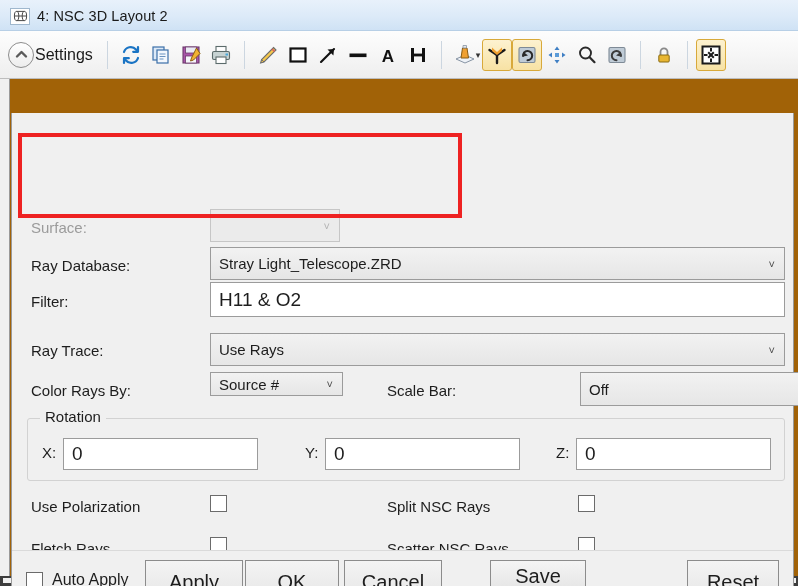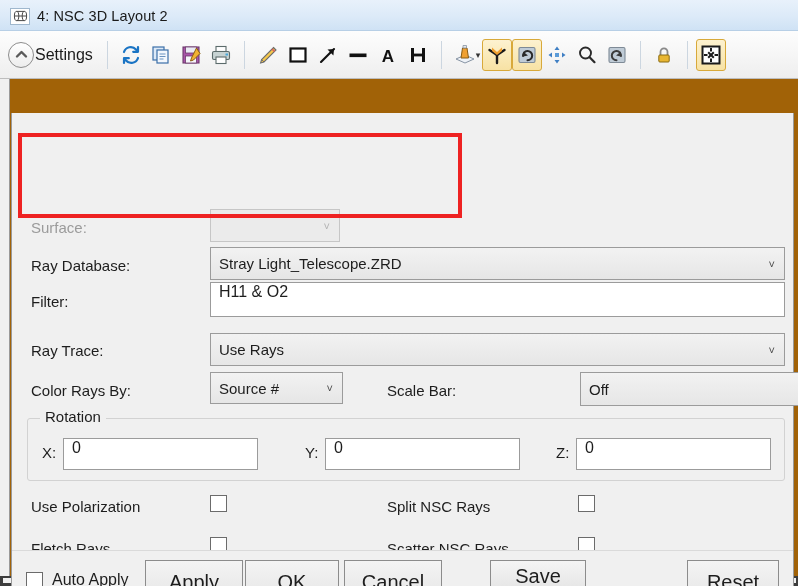--- a/index.html
+++ b/index.html
@@ -187,22 +187,23 @@
     font-size: 11px;
     color: #4a4a4a;
   }
   .combo.disabled .caret { color: #b2b2b2; }
   .textbox {
     position: absolute;
     box-sizing: border-box;
     background: #ffffff;
     border: 1px solid #9b9b9b;
     display: flex;
+    align-items: center;
     padding-left: 8px;
-    font-size: 16px;
+    font-size: 19px;
     color: #1d1d1d;
   }
 
   
   .group {
     position: absolute;
     box-sizing: border-box;
     border: 1px solid #d2d2d2;
     border-radius: 3px;
   }
@@ -485,21 +486,21 @@
         <span>H11 &amp; O2</span>
       </div>
 
       <span class="row-label" style="left:19px; top:229px;">Ray Trace:</span>
       <div class="combo" style="left:198px; top:220px; width:575px; height:33px;">
         <span>Use Rays</span>
         <span class="caret">˅</span>
       </div>
 
       <span class="row-label" style="left:19px; top:269px;">Color Rays By:</span>
-      <div class="combo" style="left:198px; top:259px; width:133px; height:32px;">
+      <div class="combo" style="left:198px; top:259px; width:133px; height:24px;">
         <span>Source #</span>
         <span class="caret">˅</span>
       </div>
 
       <span class="row-label" style="left:375px; top:269px;">Scale Bar:</span>
       <div class="combo" style="left:568px; top:259px; width:237px; height:34px;">
         <span>Off</span>
         <span class="caret">˅</span>
       </div>
 

